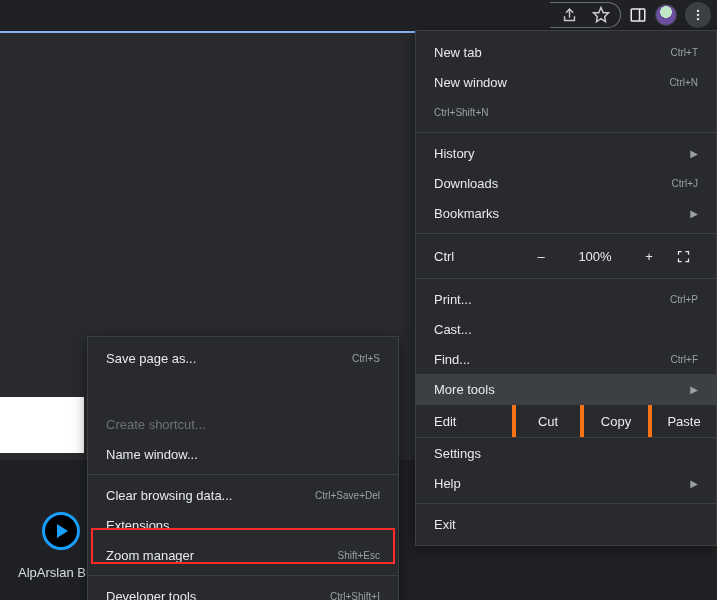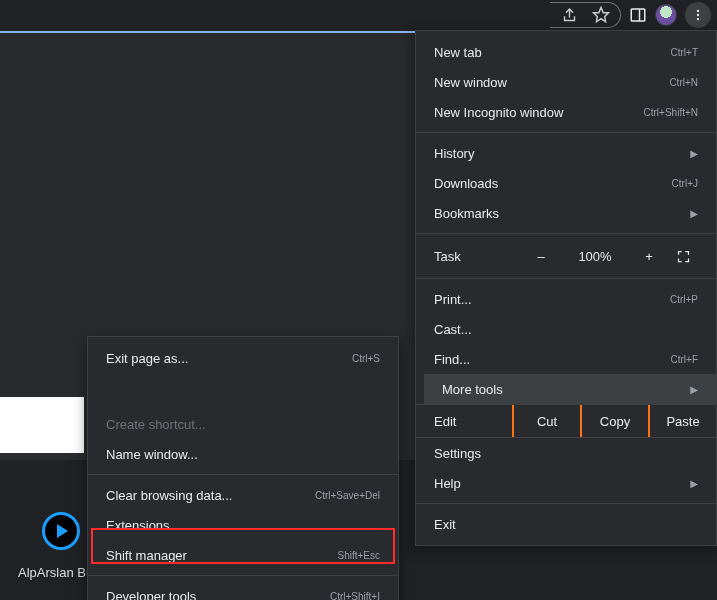--- a/index.html
+++ b/index.html
@@ -54,32 +54,32 @@
     padding: 6px 0;
     z-index: 5;
   }
   .mi {
     display:flex; align-items:center;
     height:30px; padding: 0 18px;
     color:#e8eaed;
     justify-content: space-between;
     gap: 19px;
   }
-  .mi.hover { background:#3c4043;margin-left:8px; }
+  .mi.hover { background:#3c4043; }
   .mi .sc { color:#9aa0a6; font-size:10px; }
   .sep { height:1px; background:#3c4043; margin:5px 0; }
   .arrow { color:#9aa0a6; font-size:10px; margin-left:auto; padding-left:8px;}
   .zoom-row { display:flex; align-items:center; height:34px; padding:0 12px 0 18px; }
   .zoom-row .lbl { flex:0 0 80px; }
   .zcell { flex:1; display:flex; justify-content:center; color:#e8eaed; font-size:13px; }
   .zcell.dim { color:#e8eaed; }
   .fs { width:28px; text-align:center; }
   .edit-row { display:flex; align-items:center; height:34px; border-top:1px solid #3c4043; border-bottom:1px solid #3c4043; }
   .edit-row .lbl { flex:0 0 96px; padding-left:18px; }
-  .edit-row .ec { flex:1; text-align:center; border-left:2px solid #f97316; height:100%; display:flex; align-items:center; justify-content:center; }
+  .edit-row .ec { flex:1; text-align:center; border-left:4px solid #f97316; height:100%; display:flex; align-items:center; justify-content:center; }
 
   .sub-menu {
     position:absolute; top:336px; left:87px;
     width:312px;
     background:#292a2d;
     border:1px solid #3c4043;
     box-shadow: 0 4px 12px rgba(0,0,0,.5);
     padding:6px 0;
     z-index:4;
   }
@@ -160,39 +160,38 @@
 <div class="main-menu">
   <div class="mi">
       <span>New tab</span>
       <span class="sc">Ctrl+T</span>
     </div>
   <div class="mi">
       <span>New window</span>
       <span class="sc">Ctrl+N</span>
     </div>
   <div class="mi">
-      <span>New Incognito window</span>
       <span class="sc">Ctrl+Shift+N</span>
     </div>
   <div class="sep"></div>
   <div class="mi">
       <span>History</span>
       <span class="arrow">▶</span>
     </div>
   <div class="mi">
       <span>Downloads</span>
       <span class="sc">Ctrl+J</span>
     </div>
   <div class="mi">
       <span>Bookmarks</span>
       <span class="arrow">▶</span>
     </div>
   <div class="sep"></div>
   <div class="zoom-row">
-    <span class="lbl">Task</span>
+    <span class="lbl">Ctrl</span>
     <span class="zcell dim">–</span>
     <span class="zcell">100%</span>
     <span class="zcell dim">+</span>
     <span class="fs">
       <svg width="15" height="15" viewBox="0 0 24 24" fill="none" stroke="#e8eaed" stroke-width="2">
           <path d="M4 9V4h5"></path>
           <path d="M20 9V4h-5"></path>
           <path d="M4 15v5h5"></path>
           <path d="M20 15v5h-5"></path>
         </svg>
@@ -228,39 +227,39 @@
       <span class="arrow">▶</span>
     </div>
   <div class="sep"></div>
   <div class="mi">
       <span>Exit</span>
     </div>
 </div>
 
 <div class="sub-menu">
   <div class="mi">
-      <span>Exit page as...</span>
+      <span>Save page as...</span>
       <span class="sc">Ctrl+S</span>
     </div>
   <div class="mi disabled">
       <span>Create shortcut...</span>
     </div>
   <div class="mi">
       <span>Name window...</span>
     </div>
   <div class="sep"></div>
   <div class="mi">
       <span>Clear browsing data...</span>
       <span class="sc">Ctrl+Save+Del</span>
     </div>
   <div class="mi">
       <span>Extensions</span>
     </div>
   <div class="mi">
-      <span>Shift manager</span>
+      <span>Zoom manager</span>
       <span class="sc">Shift+Esc</span>
     </div>
   <div class="sep"></div>
   <div class="mi">
       <span>Developer tools</span>
       <span class="sc">Ctrl+Shift+I</span>
     </div>
 </div>
 
 <div class="highlight-box"></div>

